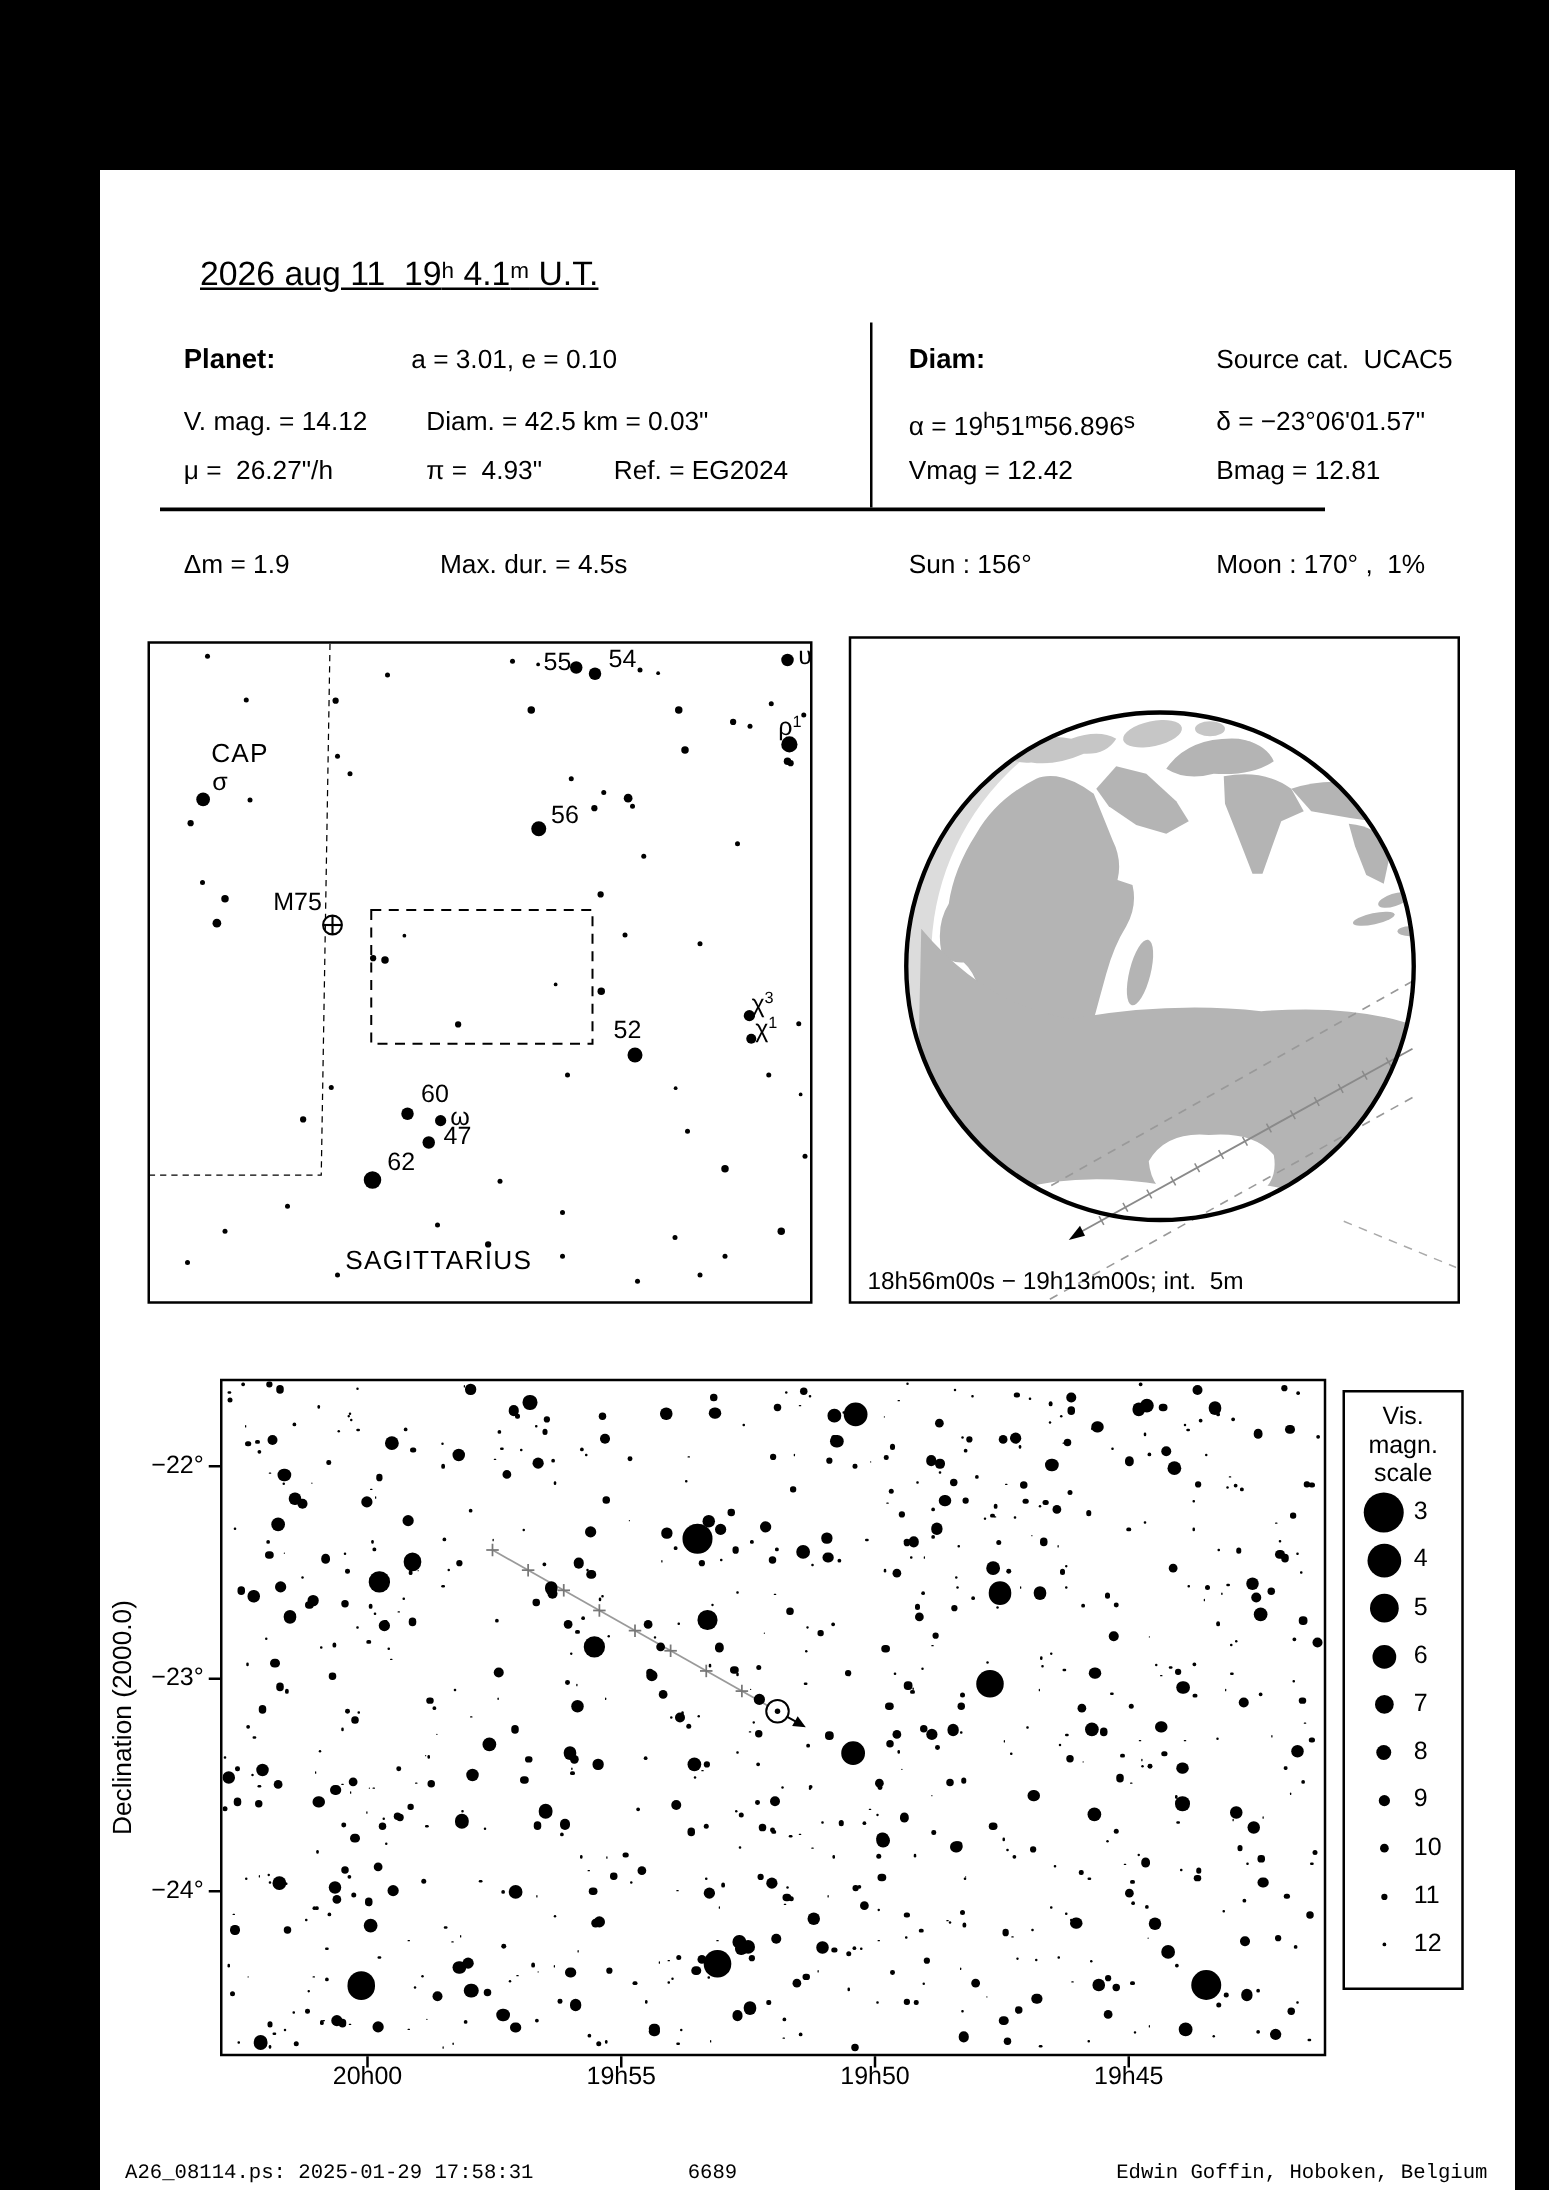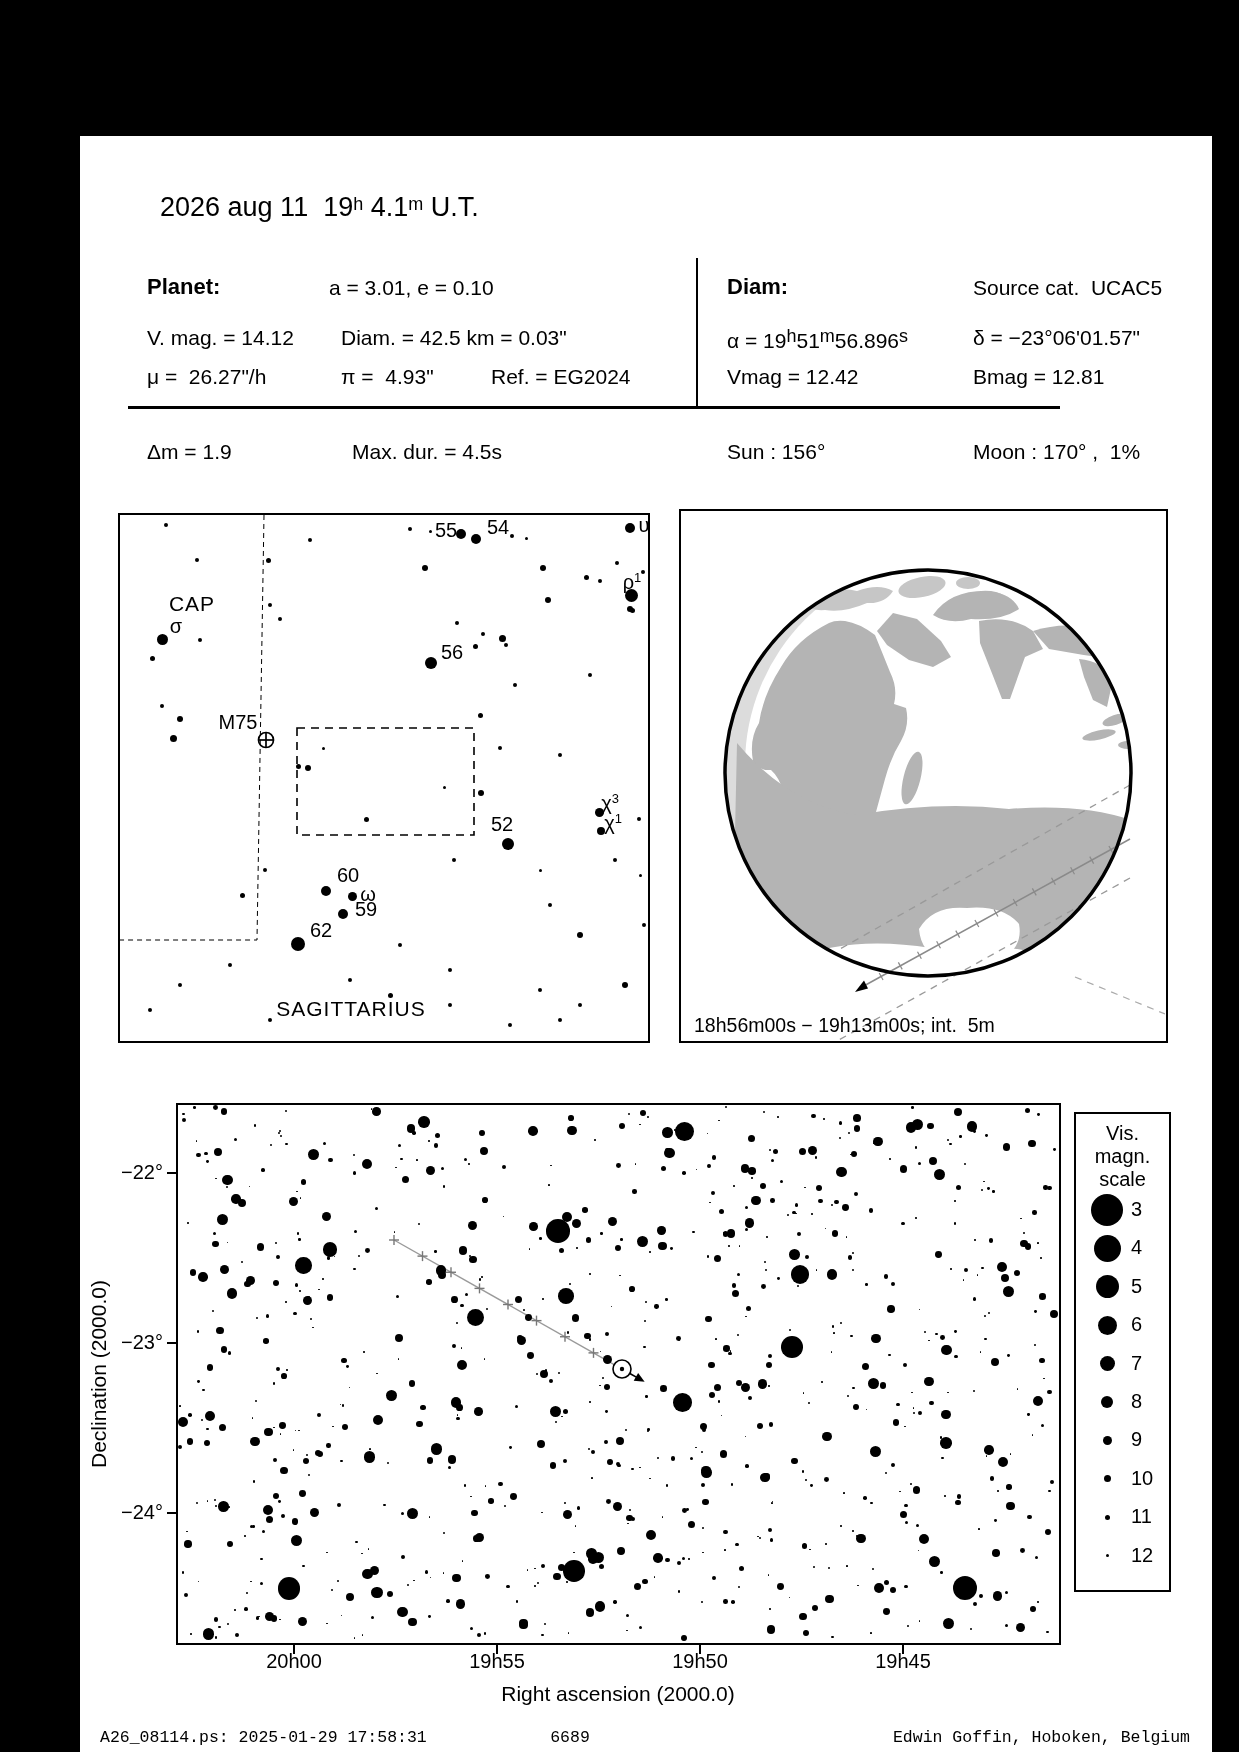--- a/index.html
+++ b/index.html
@@ -1,20 +1,20 @@
 <!DOCTYPE html>
 <html><head>
 <meta charset="utf-8">
 <style>
   html,body{margin:0;padding:0;background:#000;}
   body{width:1239px;height:1752px;position:relative;font-family:"Liberation Sans",sans-serif;color:#000;}
   .paper{position:absolute;left:80px;top:136px;width:1132px;height:1616px;background:#fff;}
   .abs{position:absolute;}
   .title{left:55px;top:10px;font-size:35px;font-weight:bold;letter-spacing:0px;white-space:pre;}
-  .subtitle{left:80px;top:56px;font-size:27px;white-space:pre;}
+  .subtitle{left:80px;top:68px;font-size:27px;white-space:pre;text-decoration:underline;}
   .subtitle sup, .alpha sup{font-size:18px;vertical-align:6px;}
   .cell{font-size:21px;white-space:pre;}
   .bold{font-weight:bold;font-size:22px;}
   .vdiv{left:616px;top:122px;width:2px;height:148px;background:#000;}
   .hrule{left:48px;top:270px;width:932px;height:2.5px;background:#000;}
   .panel{border:2.5px solid #000;box-sizing:border-box;background:#fff;}
   .finder{left:38px;top:377px;width:532px;height:530px;overflow:hidden;}
   .globe{left:599px;top:373px;width:489px;height:534px;overflow:hidden;}
   .map{left:96px;top:967px;width:885px;height:542px;overflow:hidden;}
   .legend{left:994px;top:976px;width:97px;height:480px;}
@@ -152,21 +152,21 @@
       <span class="slabel" style="left: 382px; top: 311px;">52</span>
       <div class="dot" style="left: 474.5px; top: 292.5px; width: 9px; height: 9px;"></div>
       <span class="slabel" style="left: 490px; top: 289px;">χ<sup>3</sup></span>
       <div class="dot" style="left: 477px; top: 312px; width: 8px; height: 8px;"></div>
       <span class="slabel" style="left: 493px; top: 309px;">χ<sup>1</sup></span>
       <div class="dot" style="left: 201px; top: 371px; width: 10px; height: 10px;"></div>
       <span class="slabel" style="left: 228px; top: 362px;">60</span>
       <div class="dot" style="left: 227.5px; top: 376.5px; width: 9px; height: 9px;"></div>
       <span class="slabel" style="left: 248px; top: 381px;">ω</span>
       <div class="dot" style="left: 218px; top: 394px; width: 10px; height: 10px;"></div>
-      <span class="slabel" style="left: 246px; top: 396px;">59</span>
+      <span class="slabel" style="left: 246px; top: 396px;">47</span>
       <div class="dot" style="left: 171px; top: 422px; width: 14px; height: 14px;"></div>
       <span class="slabel" style="left: 201px; top: 417px;">62</span>
       <span class="conlabel" style="left: 72px; top: 90px;">CAP</span>
       <span class="conlabel" style="left: 231px; top: 495px;">SAGITTARIUS</span>
       <span class="slabel" style="left: 118px; top: 209px;">M75</span>
     </div>
 
   <div class="abs panel globe">
     <svg class="layer" id="globe-svg" width="484" height="529" viewBox="0 0 484 529">
       <defs>
@@ -1048,21 +1048,20 @@
       <div class="dot" style="left: 439.23px; top: 441.856px; width: 7.78243px; height: 7.78243px;"></div>
       <div class="dot" style="left: 153.394px; top: 484.182px; width: 2.05193px; height: 2.05193px;"></div>
       <div class="dot" style="left: 523.838px; top: 322.714px; width: 3.89865px; height: 3.89865px;"></div>
       <div class="dot" style="left: 442.487px; top: 132.968px; width: 2.6024px; height: 2.6024px;"></div>
       <div class="dot" style="left: 488.318px; top: 379.49px; width: 2.03014px; height: 2.03014px;"></div>
       <div class="dot" style="left: 871.762px; top: 204.713px; width: 8.23784px; height: 8.23784px;"></div>
       <div class="dot" style="left: 603.391px; top: 231.367px; width: 21.7388px; height: 21.7388px;"></div>
     </div>
 
   <div id="axes"></div>
-  <div class="abs xlabel">Right ascension (2000.0)</div>
   <div class="abs ylabel">Declination (2000.0)</div>
 
   <div class="abs panel legend" id="legend">
     <div class="legtitle" style="top:8px">Vis.</div>
     <div class="legtitle" style="top:31px">magn.</div>
     <div class="legtitle" style="top:54px">scale</div>
   <div class="dot" style="left: 15px; top: 80px; width: 32px; height: 32px;"></div>
       <div class="legnum" style="left: 55px; top: 84px;">3</div>
       <div class="dot" style="left: 17.5px; top: 120.9px; width: 27px; height: 27px;"></div>
       <div class="legnum" style="left: 55px; top: 122.4px;">4</div>

